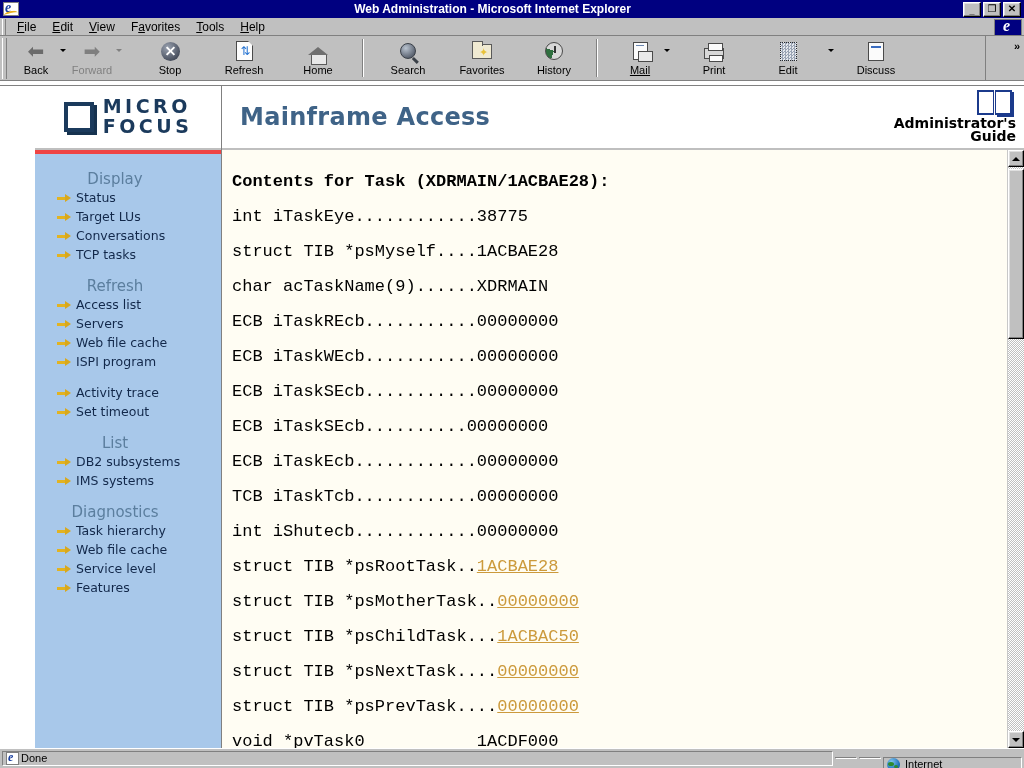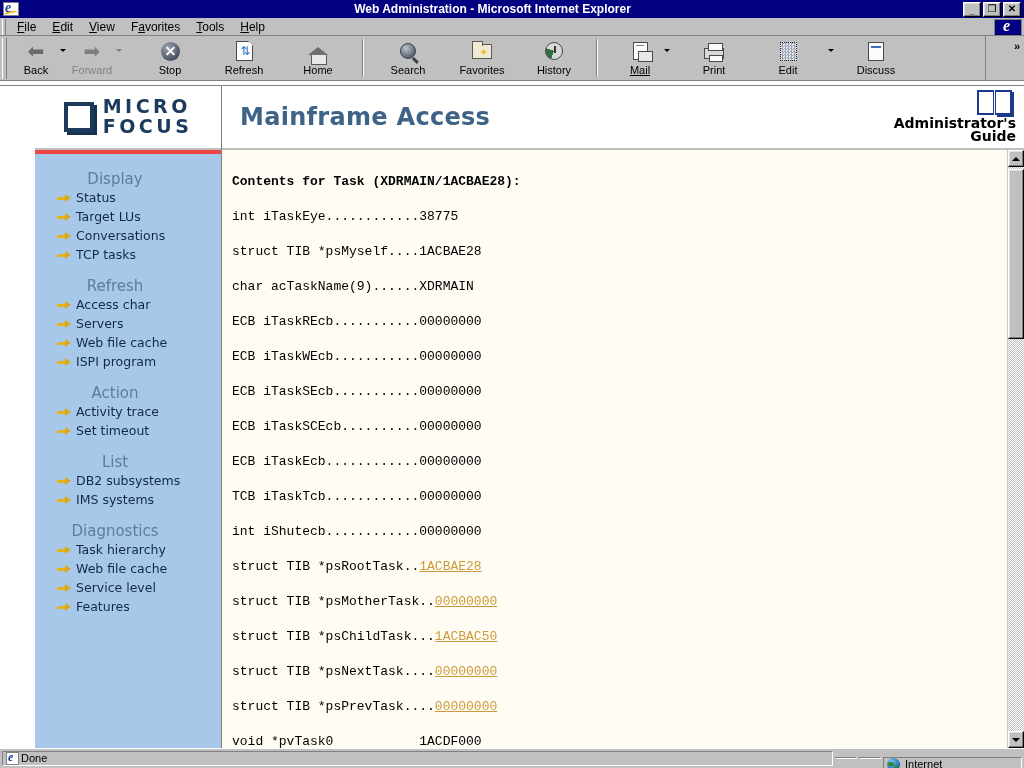--- a/index.html
+++ b/index.html
@@ -500,21 +500,21 @@
     background: #fffdf3;
   }
   .content-body {
     flex: 1;
     padding: 14px 0 0 10px;
     overflow: hidden;
     background: #fffdf3;
   }
   .mono {
     font-family: "Liberation Mono", "DejaVu Sans Mono", monospace;
-    font-size: 13px;
+    font-size: 17px;
     color: #000000;
     white-space: pre;
     line-height: 35px;
     letter-spacing: 0px;
   }
   .mono.heading { font-weight: bold; }
   .mono .lnk {
     color: #cc9a3c;
     text-decoration: underline;
     cursor: pointer;
@@ -778,38 +778,37 @@
               <div class="nav-link">
                 <span class="nav-arrow"></span>
                 <span>TCP tasks</span>
               </div>
             </div>
 
             <div class="nav-group">
               <div class="nav-head">Refresh</div>
               <div class="nav-link">
                 <span class="nav-arrow"></span>
-                <span>Access char</span>
+                <span>Access list</span>
               </div>
               <div class="nav-link">
                 <span class="nav-arrow"></span>
                 <span>Servers</span>
               </div>
               <div class="nav-link">
                 <span class="nav-arrow"></span>
                 <span>Web file cache</span>
               </div>
               <div class="nav-link">
                 <span class="nav-arrow"></span>
                 <span>ISPI program</span>
               </div>
             </div>
 
             <div class="nav-group">
-              <div class="nav-head">Action</div>
               <div class="nav-link">
                 <span class="nav-arrow"></span>
                 <span>Activity trace</span>
               </div>
               <div class="nav-link">
                 <span class="nav-arrow"></span>
                 <span>Set timeout</span>
               </div>
             </div>
 
@@ -866,21 +865,21 @@
           <div class="content-scrollwrap">
             <div class="content-body">
               <div class="mono heading">Contents for Task (XDRMAIN/1ACBAE28):</div>
               <div id="rows-host">
                   <div class="mono"><span>int iTaskEye............38775</span></div>
                   <div class="mono"><span>struct TIB *psMyself....1ACBAE28</span></div>
                   <div class="mono"><span>char acTaskName(9)......XDRMAIN</span></div>
                   <div class="mono"><span>ECB iTaskREcb...........00000000</span></div>
                   <div class="mono"><span>ECB iTaskWEcb...........00000000</span></div>
                   <div class="mono"><span>ECB iTaskSEcb...........00000000</span></div>
-                  <div class="mono"><span>ECB iTaskSCEcb..........00000000</span></div>
+                  <div class="mono"><span>ECB iTaskSEcb..........00000000</span></div>
                   <div class="mono"><span>ECB iTaskEcb............00000000</span></div>
                   <div class="mono"><span>TCB iTaskTcb............00000000</span></div>
                   <div class="mono"><span>int iShutecb............00000000</span></div>
                   <div class="mono"><span>struct TIB *psRootTask..</span><span class="lnk">1ACBAE28</span></div>
                   <div class="mono"><span>struct TIB *psMotherTask..</span><span class="lnk">00000000</span></div>
                   <div class="mono"><span>struct TIB *psChildTask...</span><span class="lnk">1ACBAC50</span></div>
                   <div class="mono"><span>struct TIB *psNextTask....</span><span class="lnk">00000000</span></div>
                   <div class="mono"><span>struct TIB *psPrevTask....</span><span class="lnk">00000000</span></div>
                   <div class="mono"><span>void *pvTask0           1ACDF000</span></div>
                 </div>

